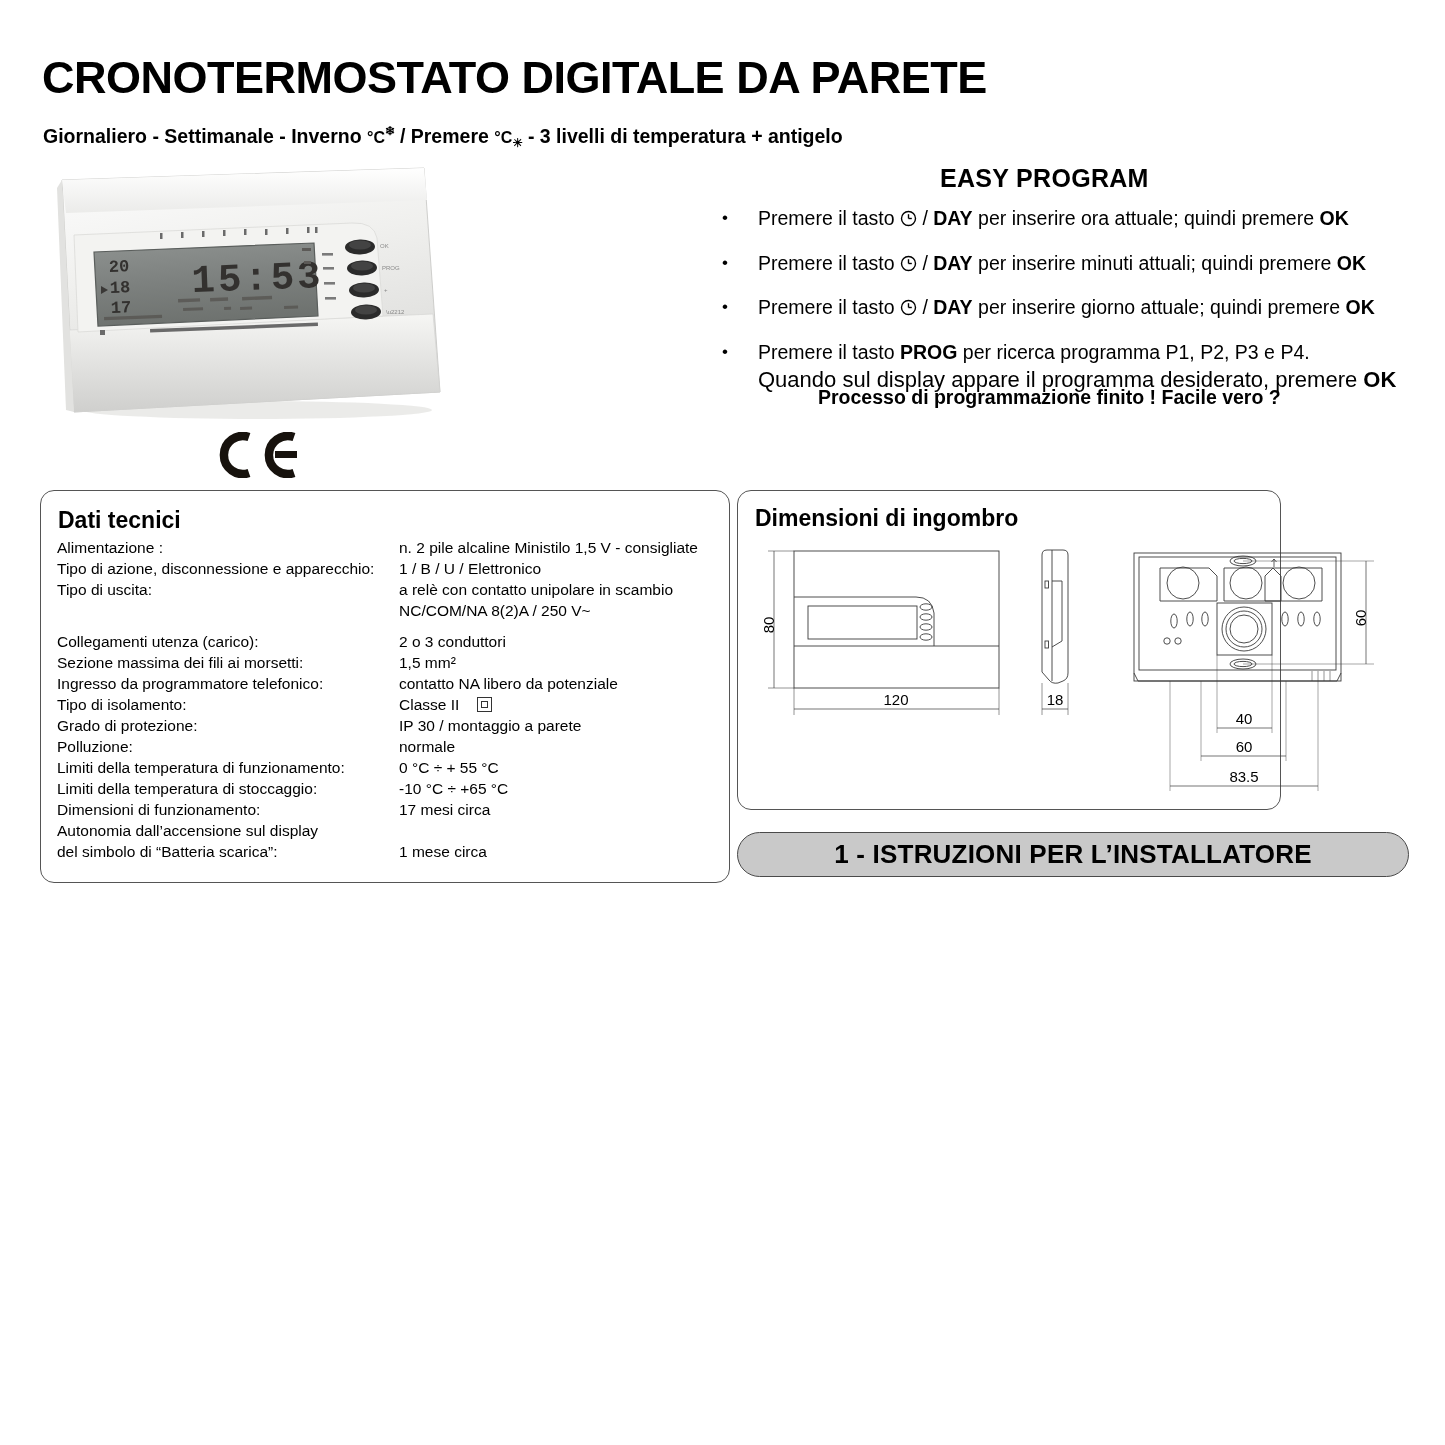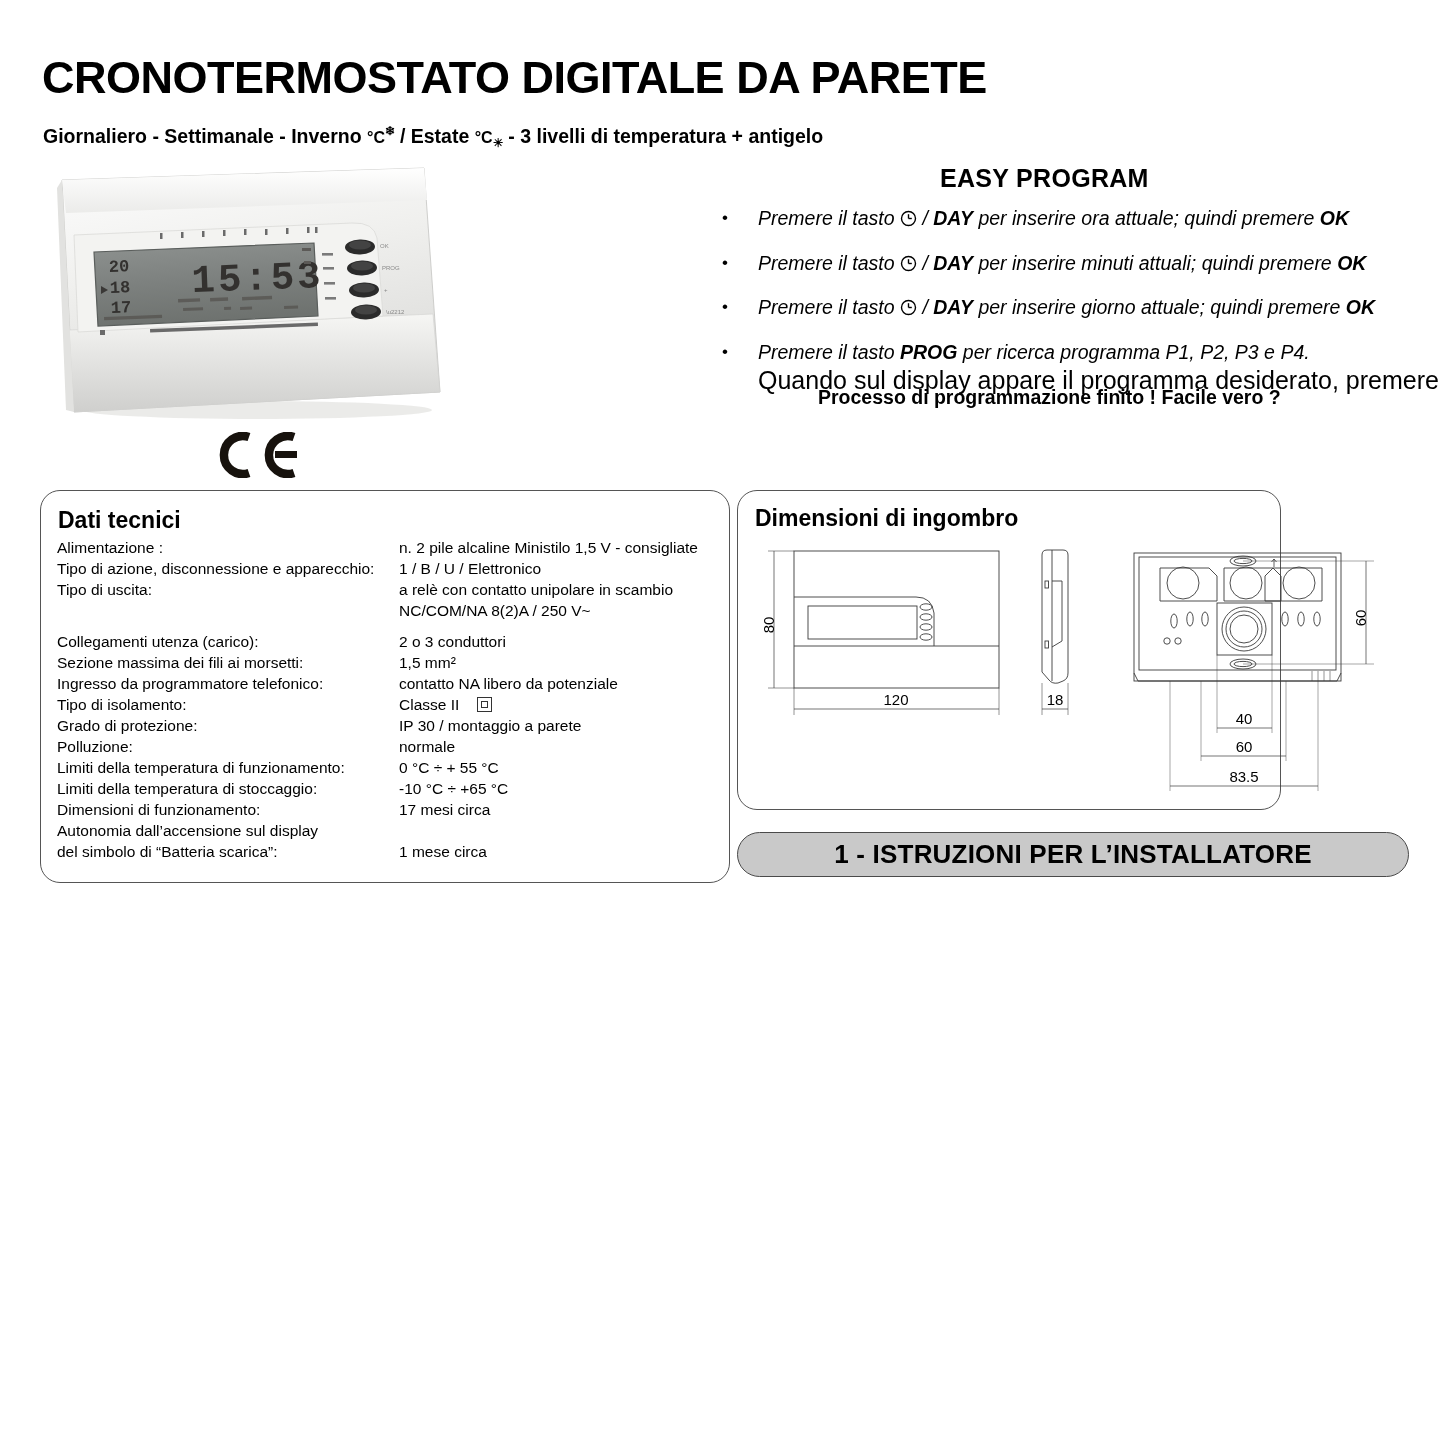--- a/index.html
+++ b/index.html
@@ -44,35 +44,35 @@
     font-size: 25px; font-weight: bold; letter-spacing: 0.3px;
   }
   .ep-list { position: absolute; left: 722px; top: 205px; width: 700px; }
   .ep-item { position: relative; margin-bottom: 18.5px; }
   .ep-bullet {
     position: absolute; left: 0; top: 4px;
     font-size: 17px; line-height: 1;
   }
   .ep-text {
     margin-left: 36px;
-    font-size: 19.5px; line-height: 26px; white-space: nowrap; font-style: italic;
+    font-size: 19.5px; line-height: 26px; white-space: nowrap;
   }
   .ep-text b { font-weight: bold; }
-  .ep-sub { margin-left: 36px; font-size: 25px; line-height: 30px; white-space: nowrap; }
+  .ep-sub { margin-left: 36px; font-size: 22px; line-height: 30px; white-space: nowrap; }
   .ep-final {
     position: absolute; left: 818px; top: 386px;
     font-size: 19.5px; font-weight: bold; white-space: nowrap;
   }
   .clockicon { display: inline-block; vertical-align: -2px; width: 17px; height: 17px; }
 
   
   .panel {
     position: absolute;
     border: 1.3px solid #555;
-    border-radius: 20px;
+    border-radius: 14px;
     background: #fff;
   }
   #panel-tech { left: 40px; top: 490px; width: 690px; height: 393px; }
   #panel-dim  { left: 737px; top: 490px; width: 544px; height: 320px; }
 
   .panel-h {
     position: absolute; font-size: 23px; font-weight: bold;
   }
   #panel-tech .panel-h { left: 17px; top: 16px; }
   #panel-dim  .panel-h { left: 17px; top: 14px; }
@@ -118,21 +118,21 @@
   }
 </style>
 </head>
 <body>
 
 <div id="page">
 
   <div class="title">CRONOTERMOSTATO DIGITALE DA PARETE</div>
 
   <div class="subtitle">
-    <span>Giornaliero - Settimanale -  Inverno </span><span class="deg">°C</span><span class="sup">❄</span><span> / Estate </span><span class="deg">°C</span><span class="sub">☀</span><span> - 3 livelli di temperatura + antigelo</span>
+    <span>Giornaliero - Settimanale -  Inverno </span><span class="deg">°C</span><span class="sup">❄</span><span> / Premere </span><span class="deg">°C</span><span class="sub">☀</span><span> - 3 livelli di temperatura + antigelo</span>
   </div>
 
   <div class="photo-wrap">
     <svg width="398" height="260" viewBox="0 0 398 260">
       <defs>
         <linearGradient id="caseG" x1="0" y1="0" x2="0.3" y2="1">
           <stop offset="0%" stop-color="#fdfdfd"></stop>
           <stop offset="45%" stop-color="#f0f0ee"></stop>
           <stop offset="100%" stop-color="#dcdcda"></stop>
         </linearGradient>

